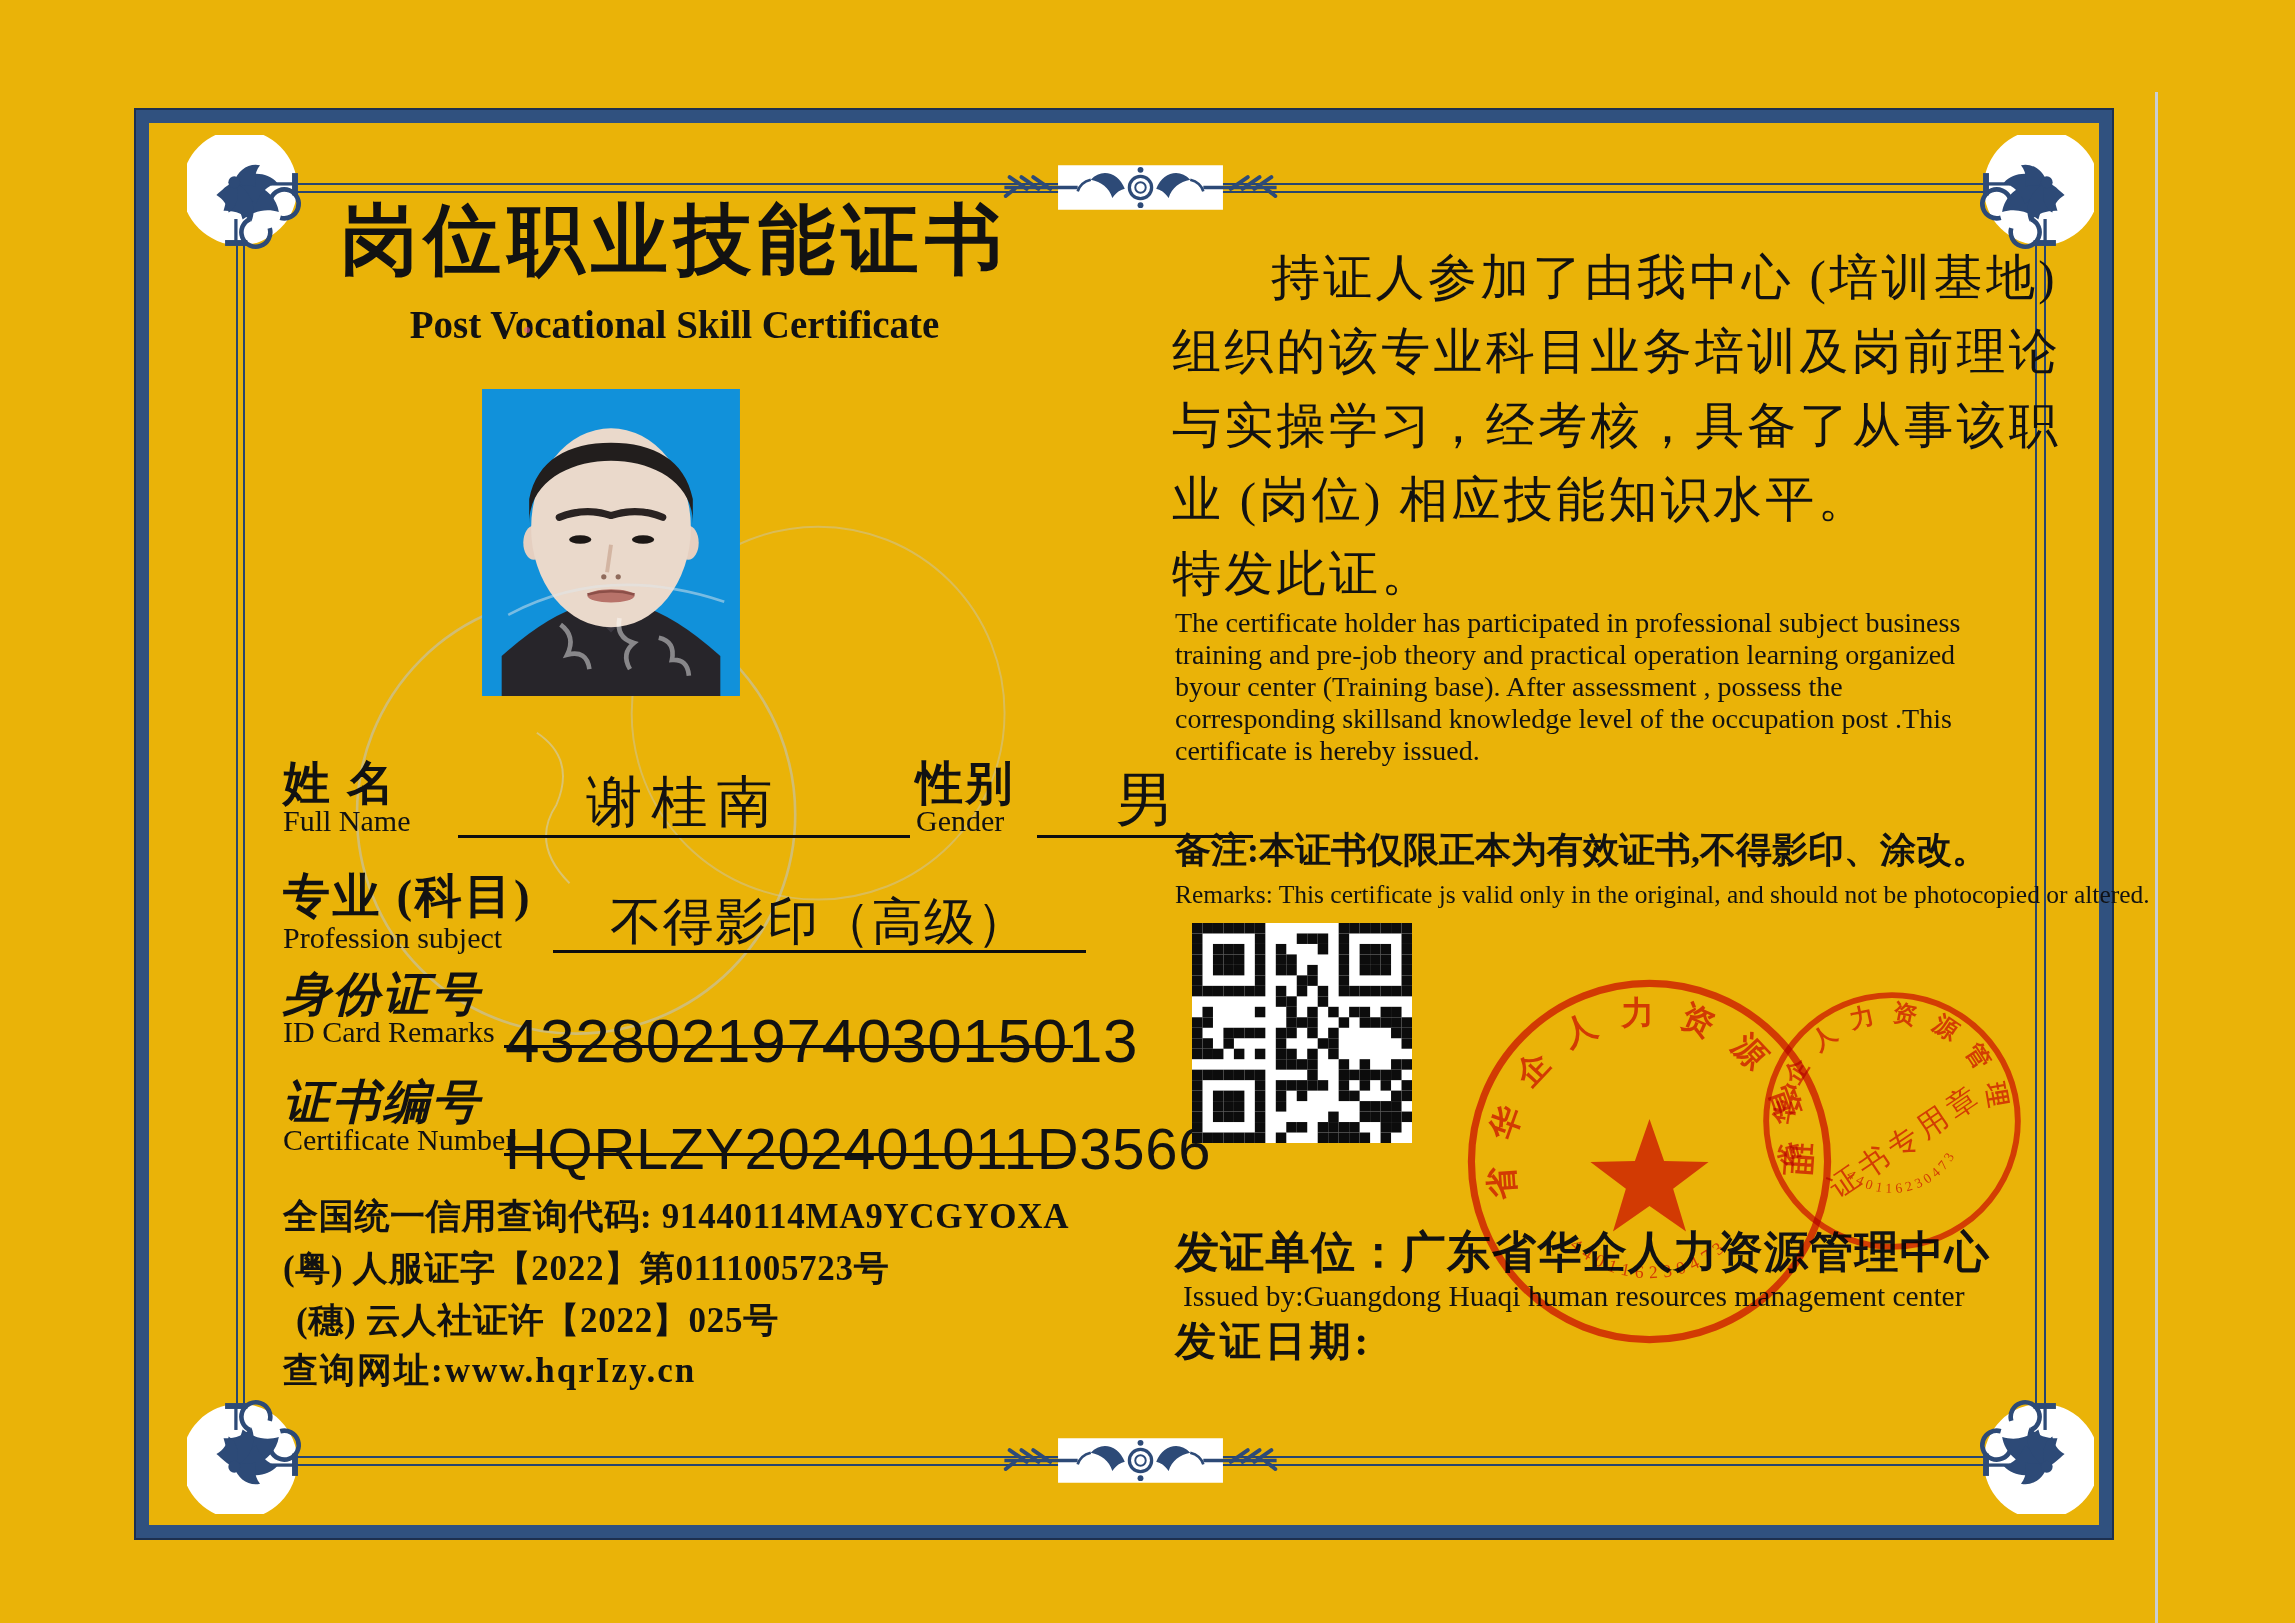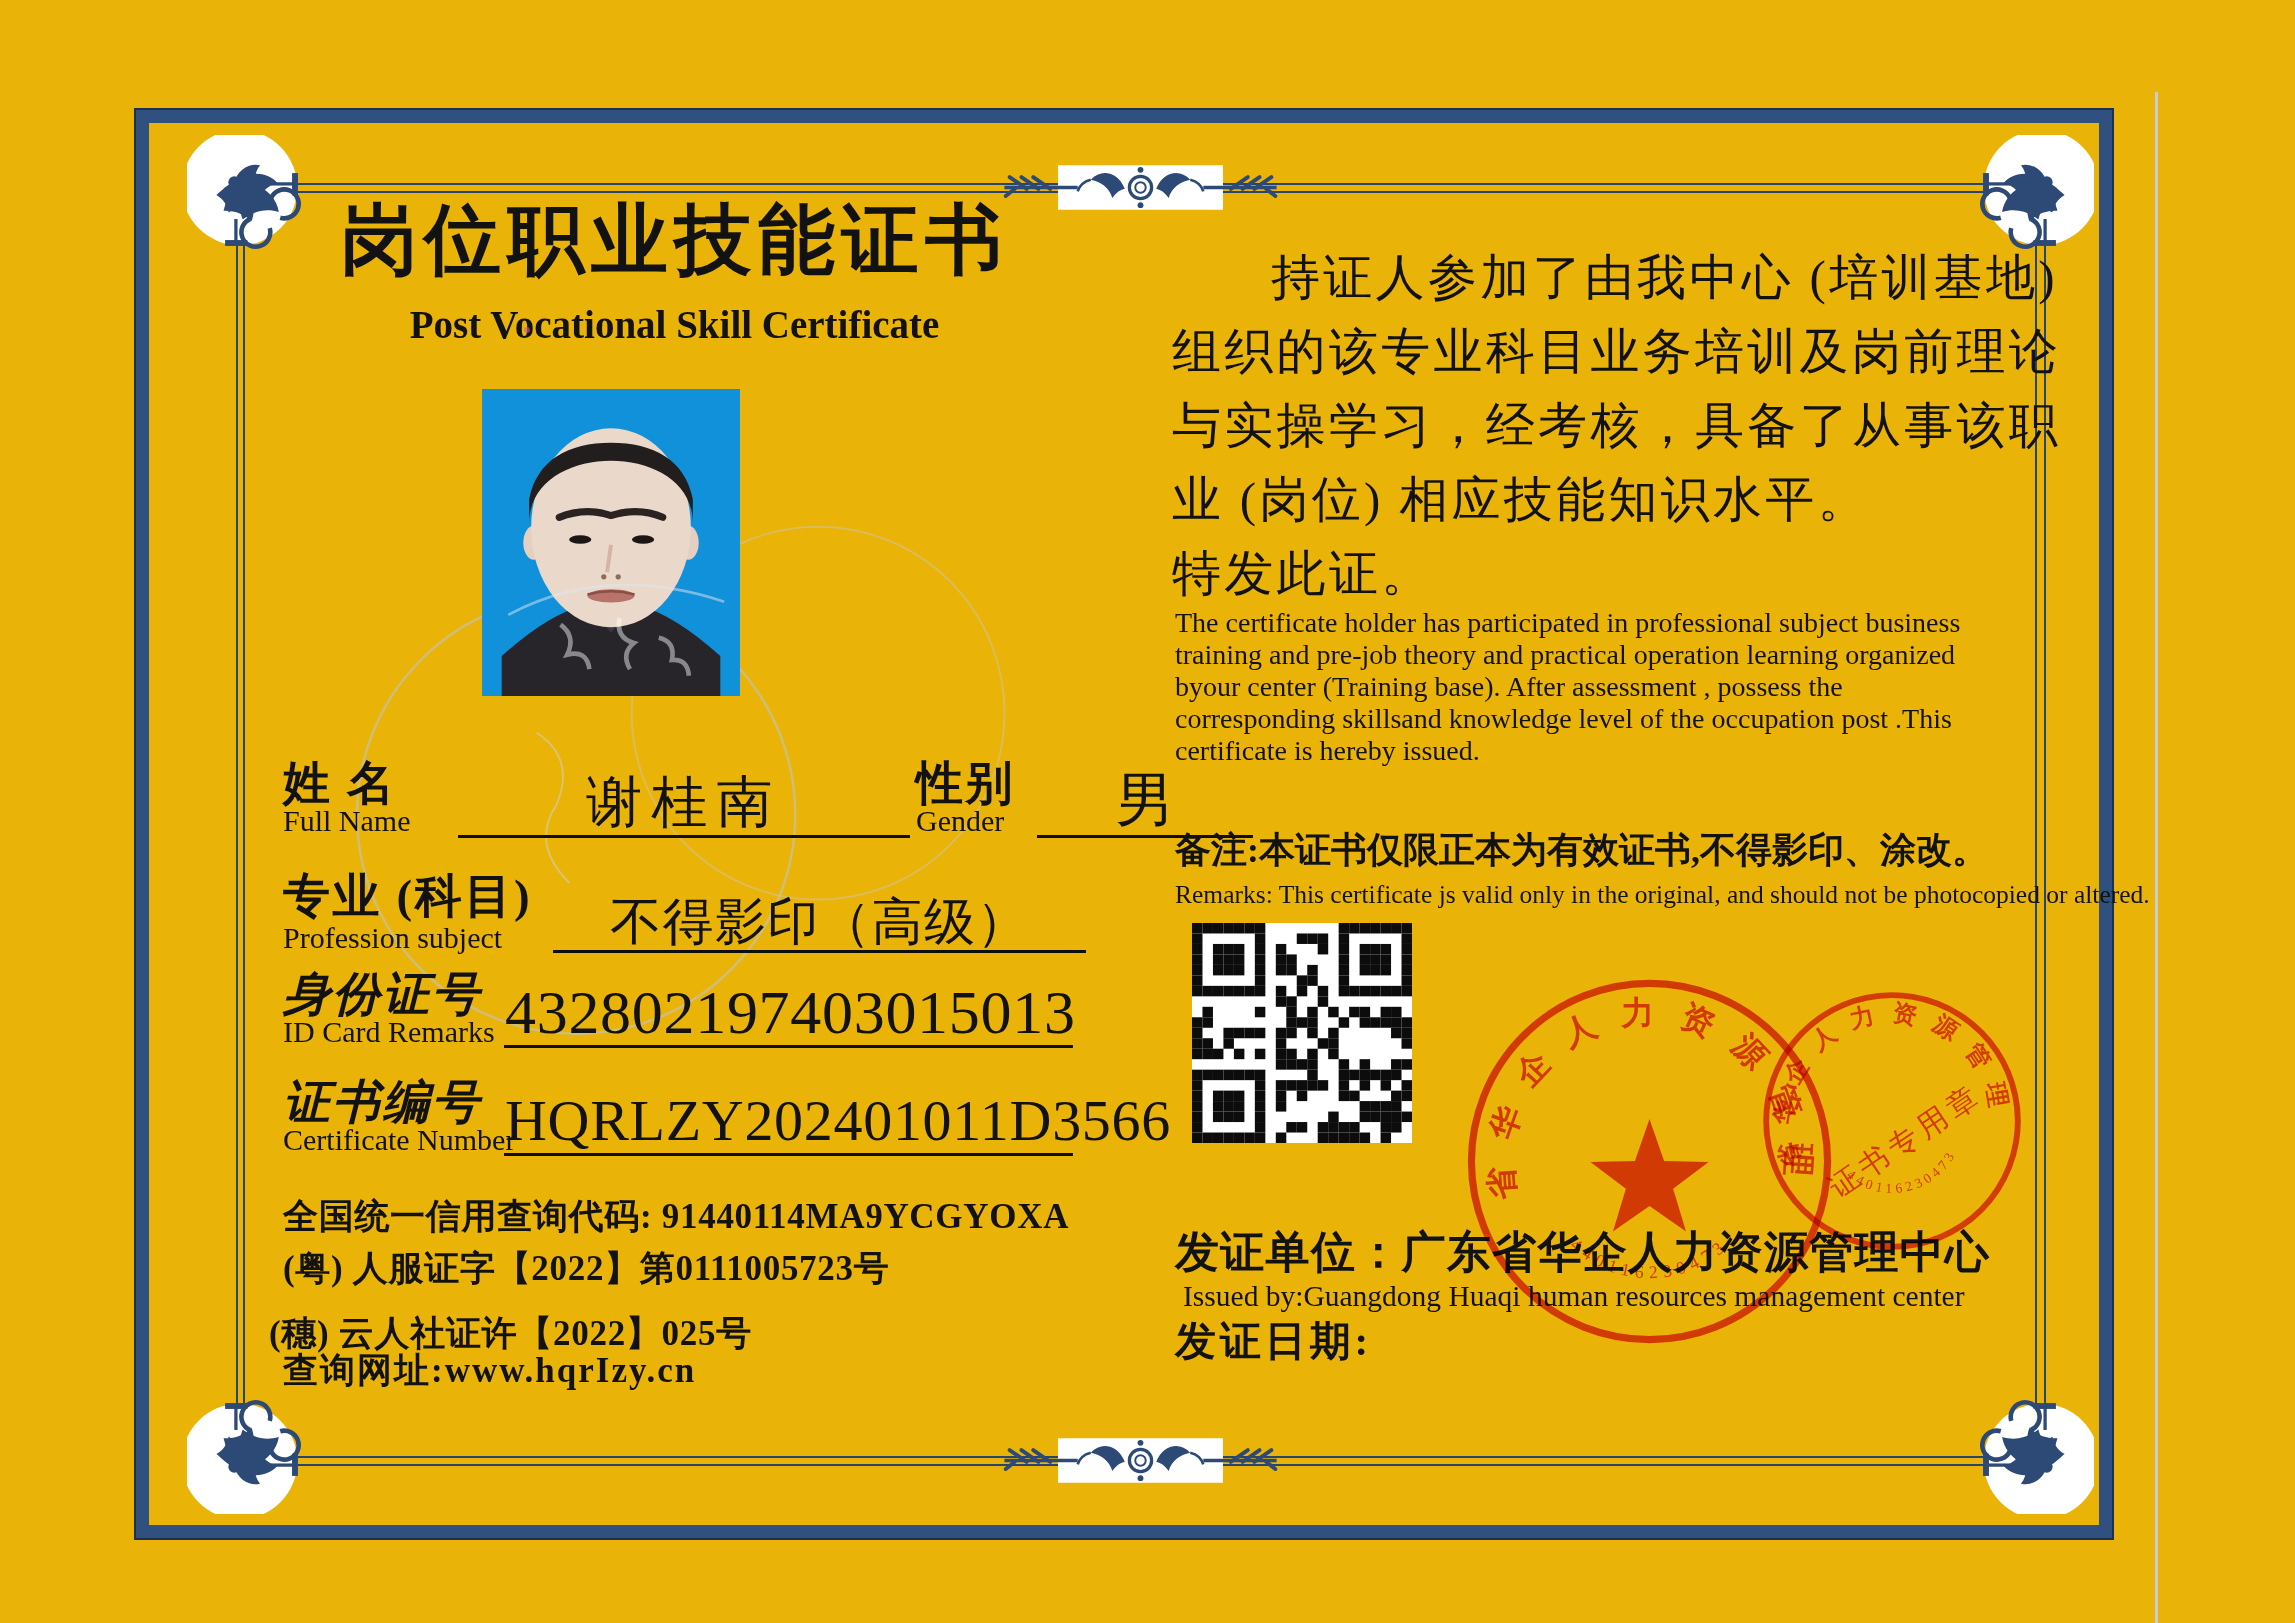--- a/index.html
+++ b/index.html
@@ -10,21 +10,21 @@
   #outer-frame{left:136px;top:110px;width:1950px;height:1402px;border:13px solid #30517f;outline:2px solid #1d3050;}
   
   .ibline{border:2px solid #28456f;}
   #ib1{left:236px;top:183px;width:1806px;height:1279px;}
   #ib2{left:243px;top:191px;width:1790px;height:1263px;}
   .orn{width:151px;height:151px;z-index:6;}
   .cmotif{width:301px;height:59px;z-index:7;}
   h1,h2,p{margin:0;}
   .cjk{font-family:"Liberation Serif","DejaVu Serif",serif;}
   .lat{font-family:"Liberation Serif","DejaVu Serif",serif;}
-  .num{font-family:Liberation Serif, serif;}
+  .num{font-family:Liberation Sans, sans-serif;margin-top:28px;}
   .uline{background:#0e0e0e;height:3.3px;z-index:4;}
   .fieldlabel{font-size:47px;font-weight:600;letter-spacing:2.6px;line-height:50px;}
   .fieldsub{font-size:30px;line-height:31px;}
   .infoline{font-size:35px;font-weight:600;letter-spacing:0.7px;white-space:nowrap;}
   .bodycn{font-size:49px;line-height:74px;letter-spacing:3.3px;white-space:nowrap;}
   .bodyen{font-size:28px;line-height:32px;}
   #stamp1,#stamp2{mix-blend-mode:multiply;z-index:20;}
   .z10{z-index:10;}
   svg text{font-family:"Liberation Serif","DejaVu Serif",serif;}
 </style>
@@ -166,21 +166,21 @@
   <div class="abs uline" style="left:504px;top:1045px;width:569px;"></div>
   <div class="abs num z10" style="left:505px;top:977px;width:568px;font-size:62px;letter-spacing:0.7px;white-space:nowrap;">432802197403015013</div>
 
   <div class="abs cjk fieldlabel z10" style="left:283px;top:1077px;font-style:italic;">证书编号</div>
   <div class="abs lat fieldsub z10" style="left:283px;top:1124px;">Certificate Number</div>
   <div class="abs uline" style="left:504px;top:1153px;width:569px;"></div>
   <div class="abs num z10" style="left:505px;top:1087px;width:568px;font-size:58px;letter-spacing:0.7px;white-space:nowrap;">HQRLZY202401011D3566</div>
 
   <div class="abs cjk infoline z10" style="left:283px;top:1193px;">全国统一信用查询代码: 91440114MA9YCGYOXA</div>
   <div class="abs cjk infoline z10" style="left:283px;top:1245px;">(粤) 人服证字【2022】第0111005723号</div>
-  <div class="abs cjk infoline z10" style="left:269px;top:1297px;margin-top:13px;">(穗) 云人社证许【2022】025号</div>
+  <div class="abs cjk infoline z10" style="left:296px;top:1297px;">(穗) 云人社证许【2022】025号</div>
   <div class="abs cjk infoline z10" style="left:283px;top:1347px;letter-spacing:2px;">查询网址:www.hqrIzy.cn</div>
 
   <div class="abs z10" style="left:1172px;top:241px;width:897px;">
     <div class="cjk bodycn" style="text-indent:99px">持证人参加了由我中心 (培训基地)</div>
     <div class="cjk bodycn">组织的该专业科目业务培训及岗前理论</div>
     <div class="cjk bodycn">与实操学习，经考核，具备了从事该职</div>
     <div class="cjk bodycn">业 (岗位) 相应技能知识水平。</div>
     <div class="cjk bodycn">特发此证。</div>
   </div>
 

